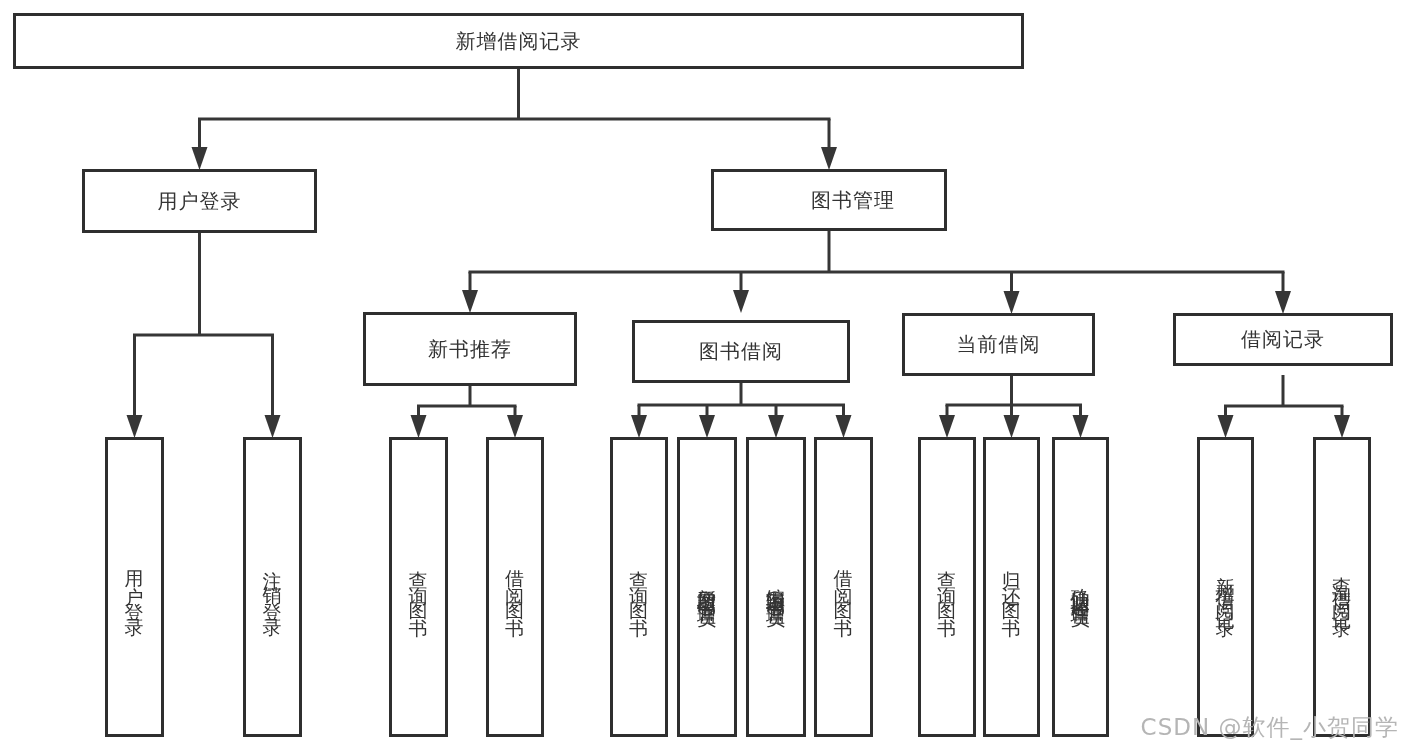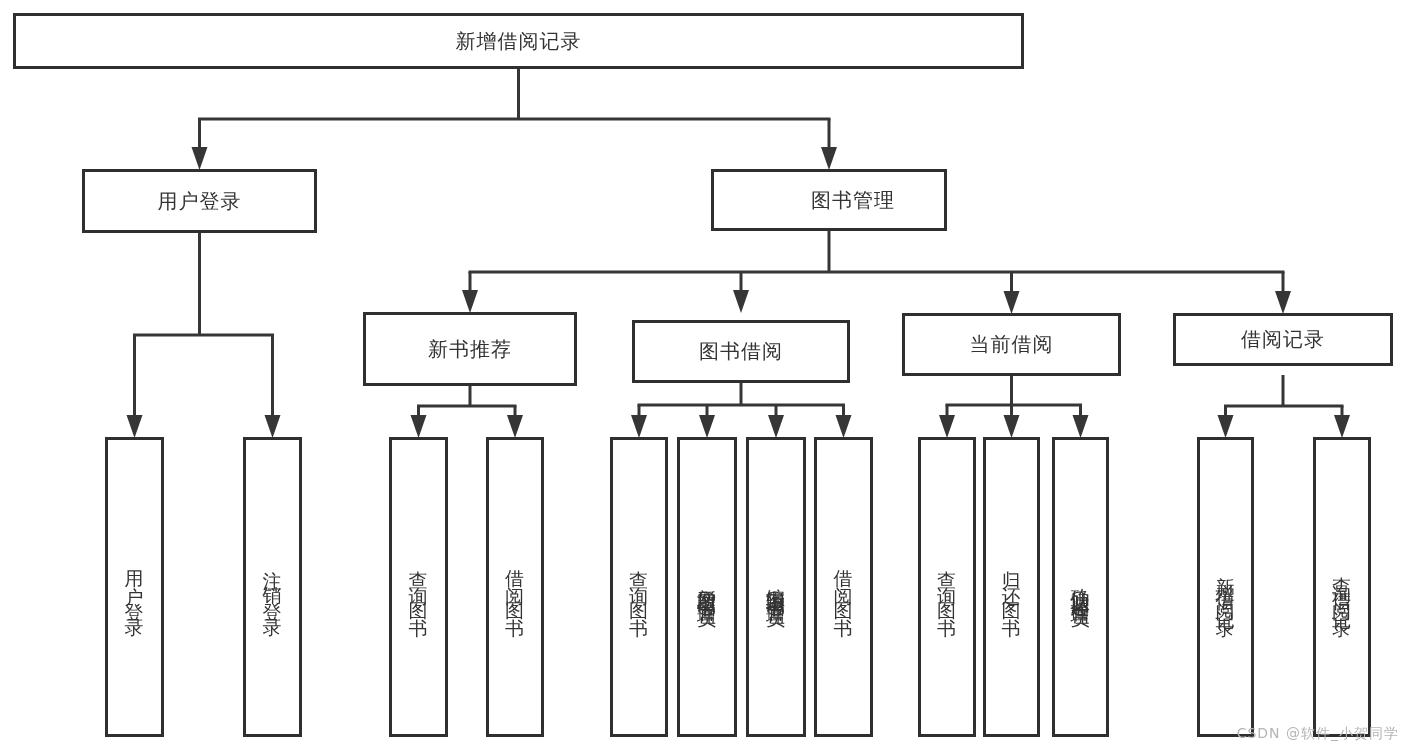--- a/index.html
+++ b/index.html
@@ -34,21 +34,21 @@
     font-size: 19px;
     line-height: 1;
   }
   .node.v.sp-wide  { letter-spacing: 0.85em; }
   .node.v.sp-mid   { letter-spacing: 0.45em; }
   .node.v.sp-tight { letter-spacing: 0.16em; }
   .watermark {
     position: absolute;
     right: 6px;
     bottom: 4px;
-    font-size: 14px;
+    font-size: 23px;
     color: #b5b5b5;
     letter-spacing: 1px;
     z-index: 3;
     white-space: nowrap;
   }
 </style>
 </head>
 <body>
 
 <div class="canvas">
@@ -107,21 +107,21 @@
       <polygon points="1334,415 1350,415 1342,438" fill="#363636"></polygon>
     </svg>
   <div id="nodes-layer">
       <div class="node h" style="left: 13px; top: 13px; width: 1011px; height: 56px;">新增借阅记录</div>
       <div class="node h" style="left: 82px; top: 169px; width: 235px; height: 64px;">用户登录</div>
       <div class="node h" style="left: 711px; top: 169px; width: 236px; height: 62px; padding-left: 48px;">图书管理</div>
       <div class="node v sp-wide" style="left: 105px; top: 437px; width: 59px; height: 300px;">用户登录</div>
       <div class="node v sp-wide" style="left: 243px; top: 437px; width: 59px; height: 300px;">注销登录</div>
       <div class="node h" style="left: 363px; top: 312px; width: 214px; height: 74px;">新书推荐</div>
       <div class="node h" style="left: 632px; top: 320px; width: 218px; height: 63px;">图书借阅</div>
-      <div class="node h" style="left: 902px; top: 313px; width: 219px; height: 63px;">当前借阅</div>
+      <div class="node h" style="left: 902px; top: 313px; width: 193px; height: 63px;">当前借阅</div>
       <div class="node h" style="left: 1173px; top: 313px; width: 220px; height: 53px;">借阅记录</div>
       <div class="node v sp-wide" style="left: 389px; top: 437px; width: 59px; height: 300px;">查询图书</div>
       <div class="node v sp-wide" style="left: 486px; top: 437px; width: 58px; height: 300px;">借阅图书</div>
       <div class="node v sp-wide" style="left: 610px; top: 437px; width: 58px; height: 300px;">查询图书</div>
       <div class="node v sp-tight" style="left: 677px; top: 437px; width: 60px; height: 300px;">新增图书（管理员）</div>
       <div class="node v sp-tight" style="left: 746px; top: 437px; width: 60px; height: 300px;">编辑图书（管理员）</div>
       <div class="node v sp-wide" style="left: 814px; top: 437px; width: 59px; height: 300px;">借阅图书</div>
       <div class="node v sp-wide" style="left: 918px; top: 437px; width: 58px; height: 300px;">查询图书</div>
       <div class="node v sp-wide" style="left: 983px; top: 437px; width: 57px; height: 300px;">归还图书</div>
       <div class="node v sp-tight" style="left: 1052px; top: 437px; width: 57px; height: 300px;">确认归还（管理员）</div>

